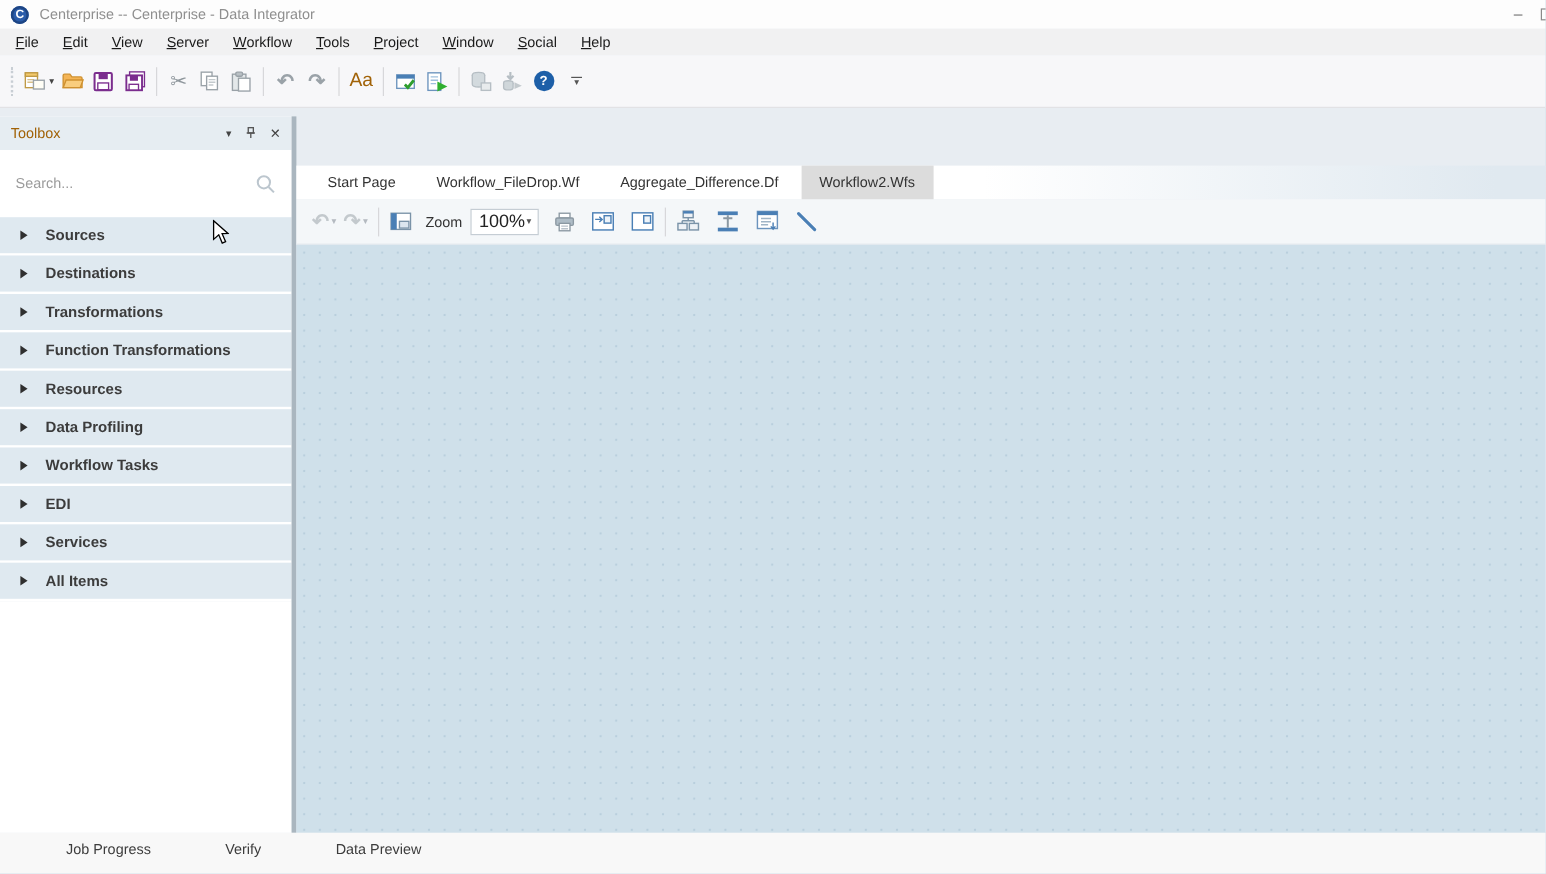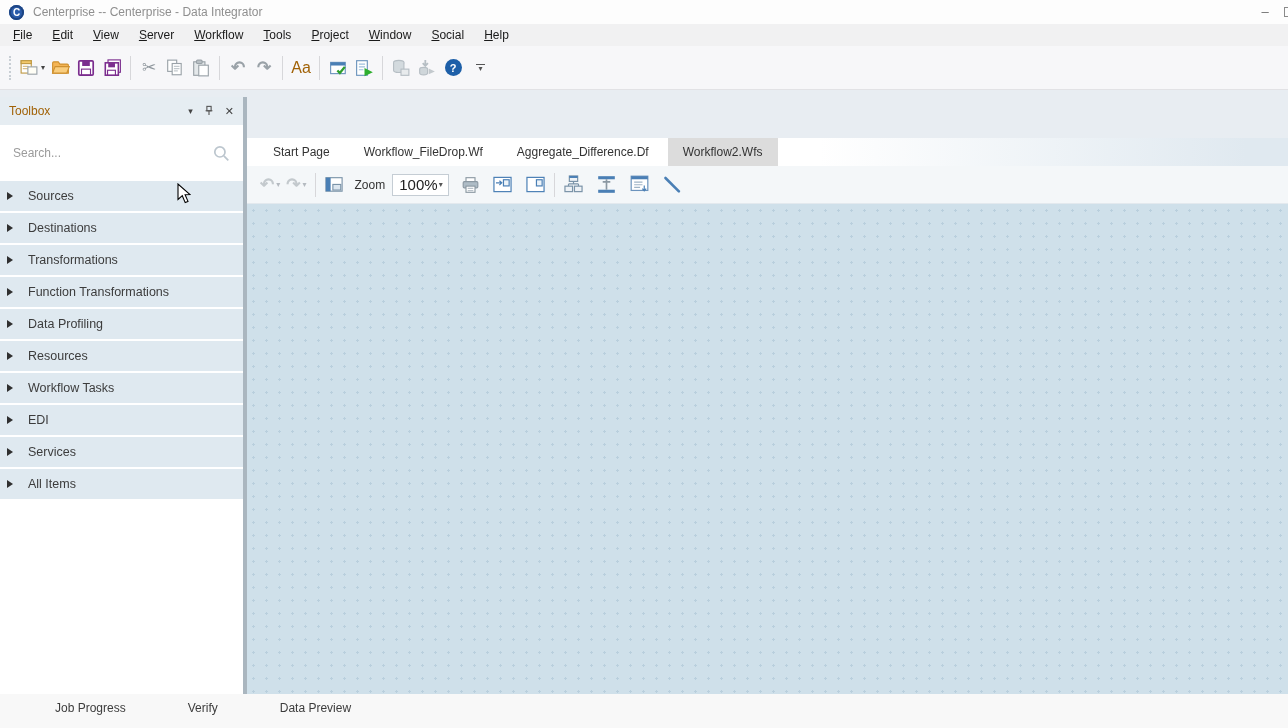--- a/index.html
+++ b/index.html
@@ -40,22 +40,22 @@
   
   .toolbox-panel { position:absolute; left:0; top:97px; width:243px; bottom:34px; background:#fff; }
   .toolbox-header { height:28px; background:#e6edf2; display:flex; align-items:center; padding:0 9px; }
   .toolbox-title { flex:1; font-size:12px; color:#a16207; }
   .hdr-ico { margin-left:10px; color:#444; display:flex; align-items:center; }
   .hdr-chevron { font-size:9px; }
   .hdr-close { font-size:11px; }
   .search-row { height:56px; background:#fff; display:flex; align-items:center; padding:0 13px; }
   .search-input { flex:1; border:none; outline:none; font-size:12px; color:#333; background:transparent; font-family:"Liberation Sans",sans-serif; }
   .search-input::placeholder { color:#9b9b9b; }
-  .tb-item { height:32px; background:#dfe9f0; border-bottom:2px solid #fff; display:flex; align-items:center; padding-left:7px;
-    font-size:12.5px; color:#3c3c3c; }
+  .tb-item { height:32px; background:#dfe9f0; border-bottom:2px solid #fff; display:flex; align-items:center; padding-left:17px;
+    font-size:12.5px; color:#3c3c3c;font-weight:bold; }
   .tb-item .arrow { width:0; height:0; border-top:4px solid transparent; border-bottom:4px solid transparent; border-left:6px solid #2f2f2f; margin-right:15px; }
   
   .splitter { position:absolute; left:243px; top:97px; width:4px; bottom:34px; background:#aab6bf; }
   
   .doc-area { position:absolute; left:247px; top:97px; right:0; bottom:34px;margin-top:41px; }
   .tabstrip { height:28px; background:linear-gradient(to right, #ffffff 55%, #e0e9f0 96%); display:flex; align-items:stretch; }
   .tab { height:28px; line-height:28px; padding:0 15px; margin-right:4px; font-size:12px; color:#333; white-space:nowrap; }
   .tab:first-child { margin-left:11px; }
   .tab.active { background:#dcdcdc; }
   .canvas-toolbar { height:38px; background:#f4f7f9; display:flex; align-items:center; padding-left:10px; border-bottom:1px solid #e3e9ee;}
@@ -255,25 +255,25 @@
   <div class="tb-item">
       <span class="arrow"></span>
       <span>Transformations</span>
     </div>
   <div class="tb-item">
       <span class="arrow"></span>
       <span>Function Transformations</span>
     </div>
   <div class="tb-item">
       <span class="arrow"></span>
+      <span>Resources</span>
+    </div>
+  <div class="tb-item">
+      <span class="arrow"></span>
       <span>Data Profiling</span>
-    </div>
-  <div class="tb-item">
-      <span class="arrow"></span>
-      <span>Resources</span>
     </div>
   <div class="tb-item">
       <span class="arrow"></span>
       <span>Workflow Tasks</span>
     </div>
   <div class="tb-item">
       <span class="arrow"></span>
       <span>EDI</span>
     </div>
   <div class="tb-item">

